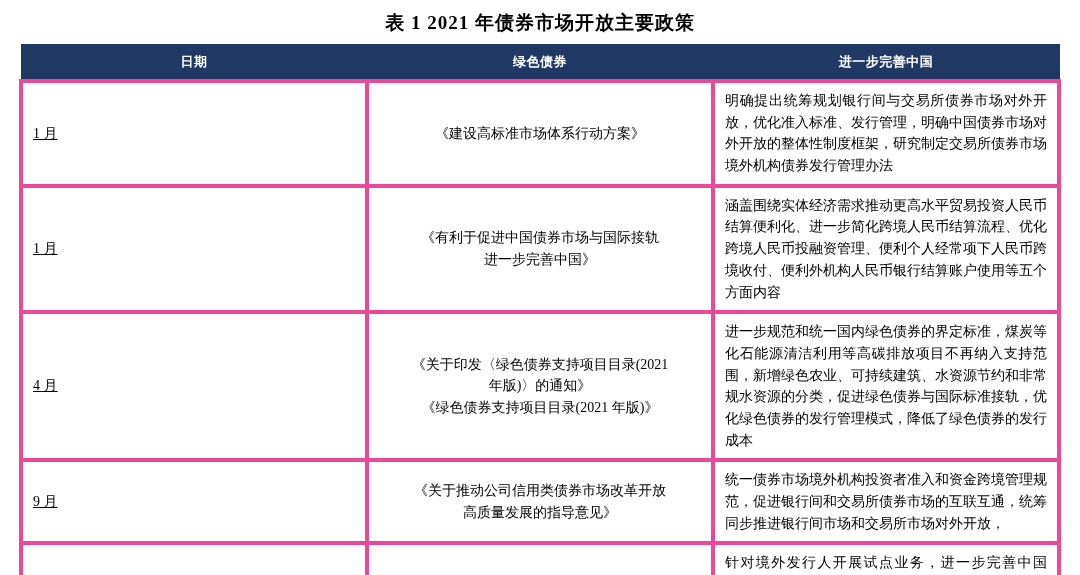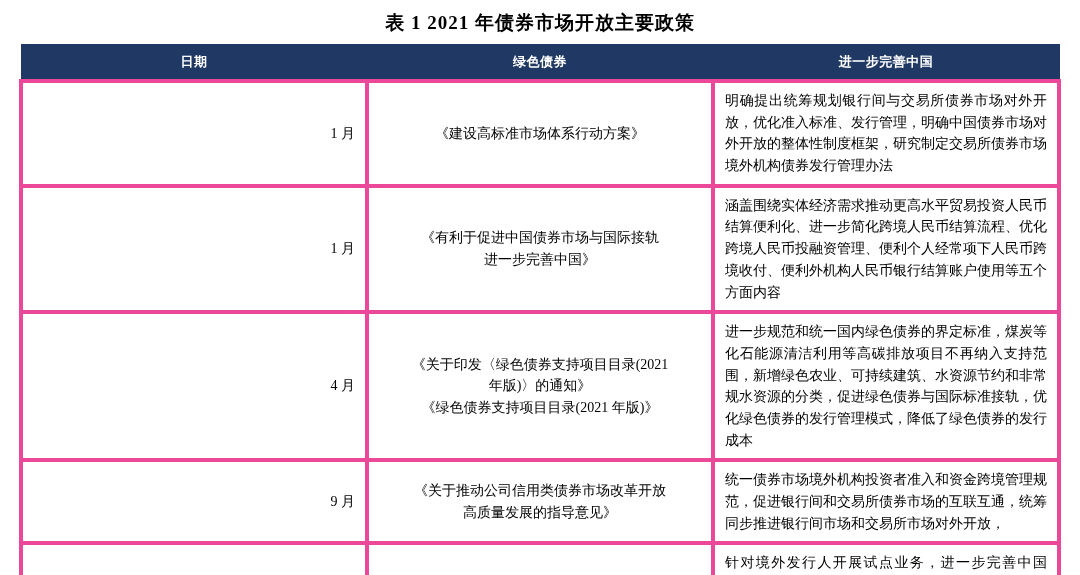--- a/index.html
+++ b/index.html
@@ -46,23 +46,24 @@
     letter-spacing: 0.5px;
   }
   table.policy td {
     border: 4px solid #ec4899;
     font-size: 14px;
     line-height: 1.55;
     padding: 7px 10px;
     vertical-align: middle;
   }
   td.c-date {
-    text-align: right;
+    text-align: left;
     width: 92px;
     white-space: nowrap;
+    text-decoration: underline;
   }
   td.c-doc {
     text-align: center;
     width: 300px;
   }
   td.c-measure {
     text-align: justify;
     text-justify: inter-ideograph;
   }
   .doc-line {

